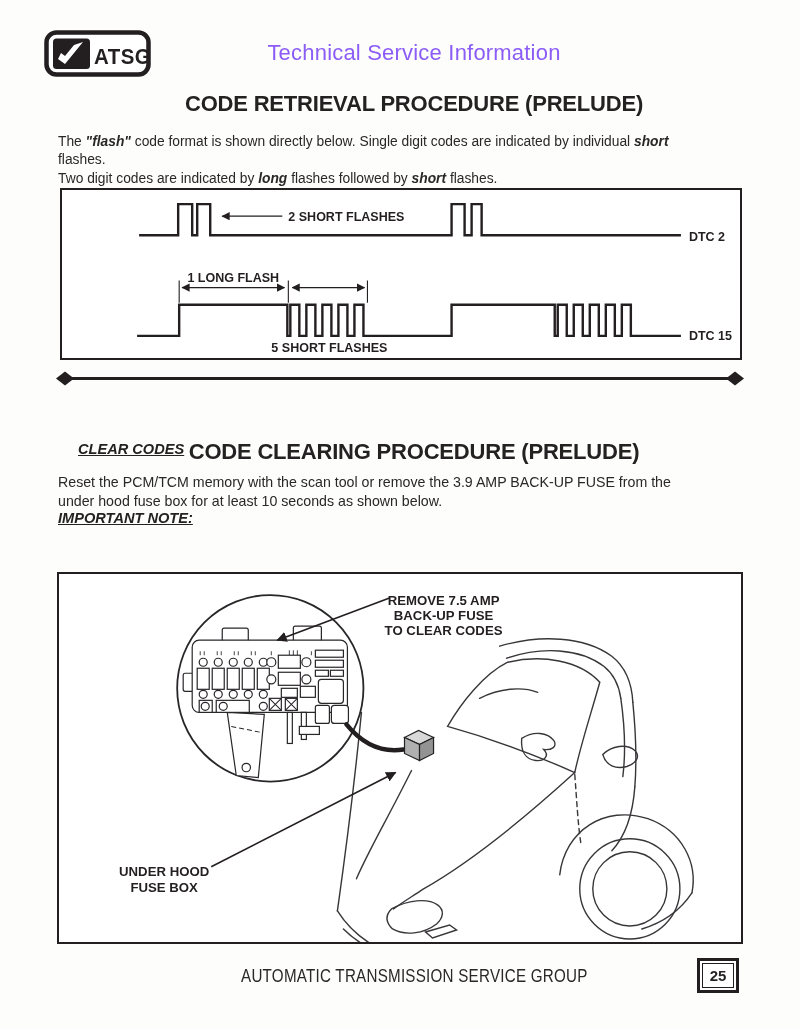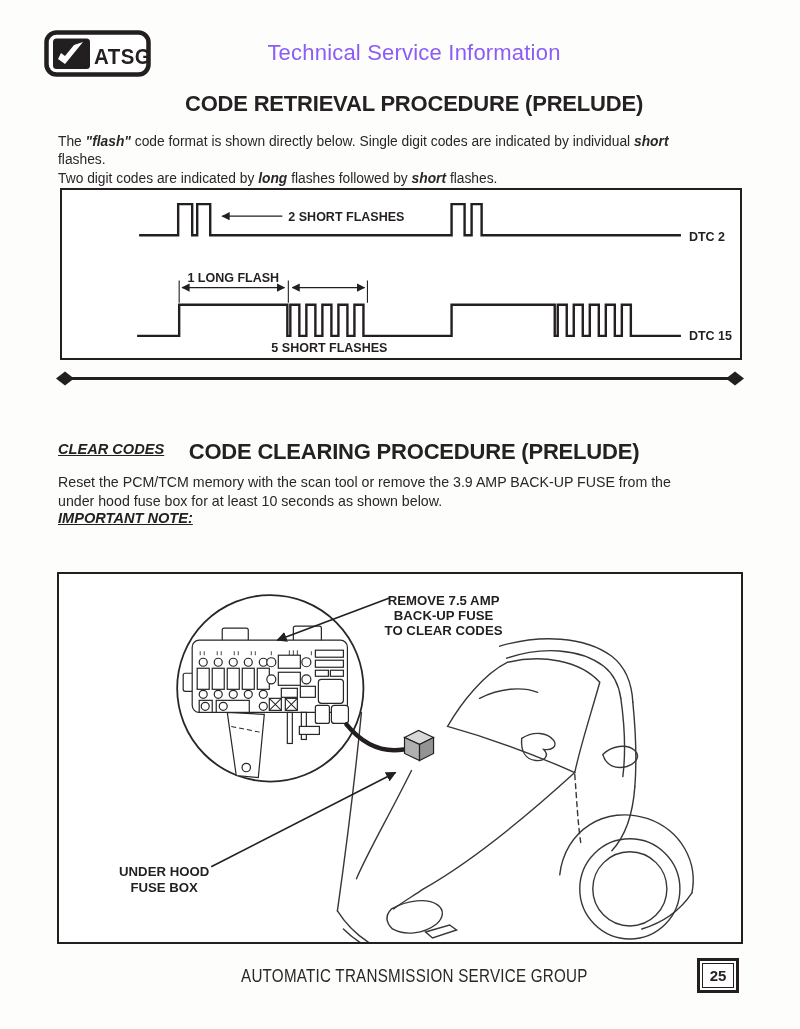--- a/index.html
+++ b/index.html
@@ -10,21 +10,21 @@
   .logo{position:absolute;left:44px;top:30px;}
   .h1{position:absolute;left:0;width:100%;text-align:center;font-weight:bold;
       font-size:22px;letter-spacing:-.2px;color:#242122;}
   .h-retrieval{top:91px;}
   .h-clearing{top:407px;margin-top:32px;}
   .body-text{position:absolute;left:58px;width:692px;font-size:13.8px;line-height:18.4px;color:#2a2728;}
   .intro{top:119px;}
   .bi{font-weight:bold;font-style:italic;}
   .sub-title{position:absolute;left:58px;font-weight:bold;font-style:italic;font-size:14.6px;
              text-decoration:underline;color:#242122;}
-  .cc-title{top:441px;}
+  .cc-title{top:441px;margin-left:20px;}
   .cc-body{top:459px;font-size:14.2px;}
   .in-title{top:510px;}
   .in-body{top:528px;font-size:13.6px;letter-spacing:-.35px;word-spacing:-.5px;}
   .fig{position:absolute;background:#fff;border:2.5px solid #231f20;box-sizing:border-box;}
   .fig1{left:60px;top:188px;width:682px;height:172px;}
   .fig2{left:57px;top:572px;width:686px;height:372px;}
   .fig svg{display:block;width:100%;height:100%;}
   .divider{position:absolute;left:56px;top:370px;width:688px;height:17px;}
   .footer-org{position:absolute;top:965px;left:0;width:100%;text-align:center;
               font-size:18.5px;color:#2a2728;}

